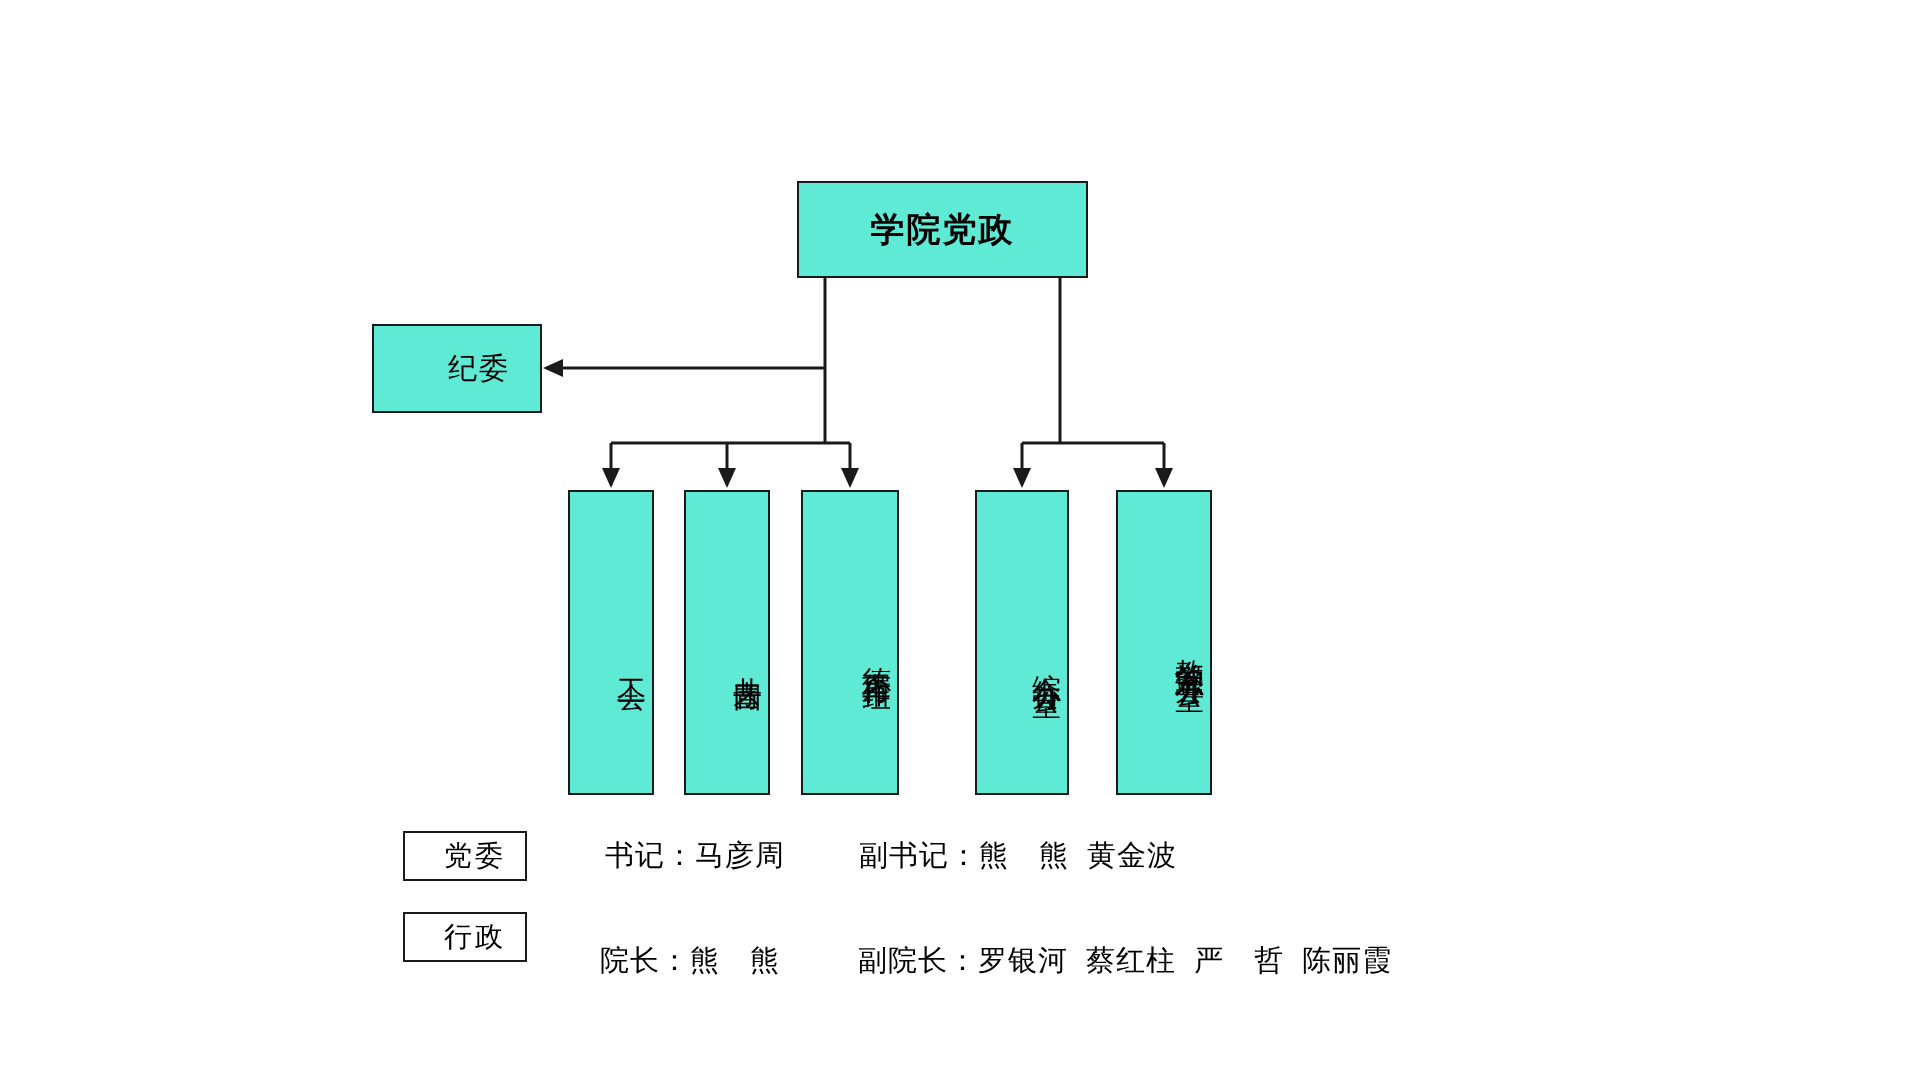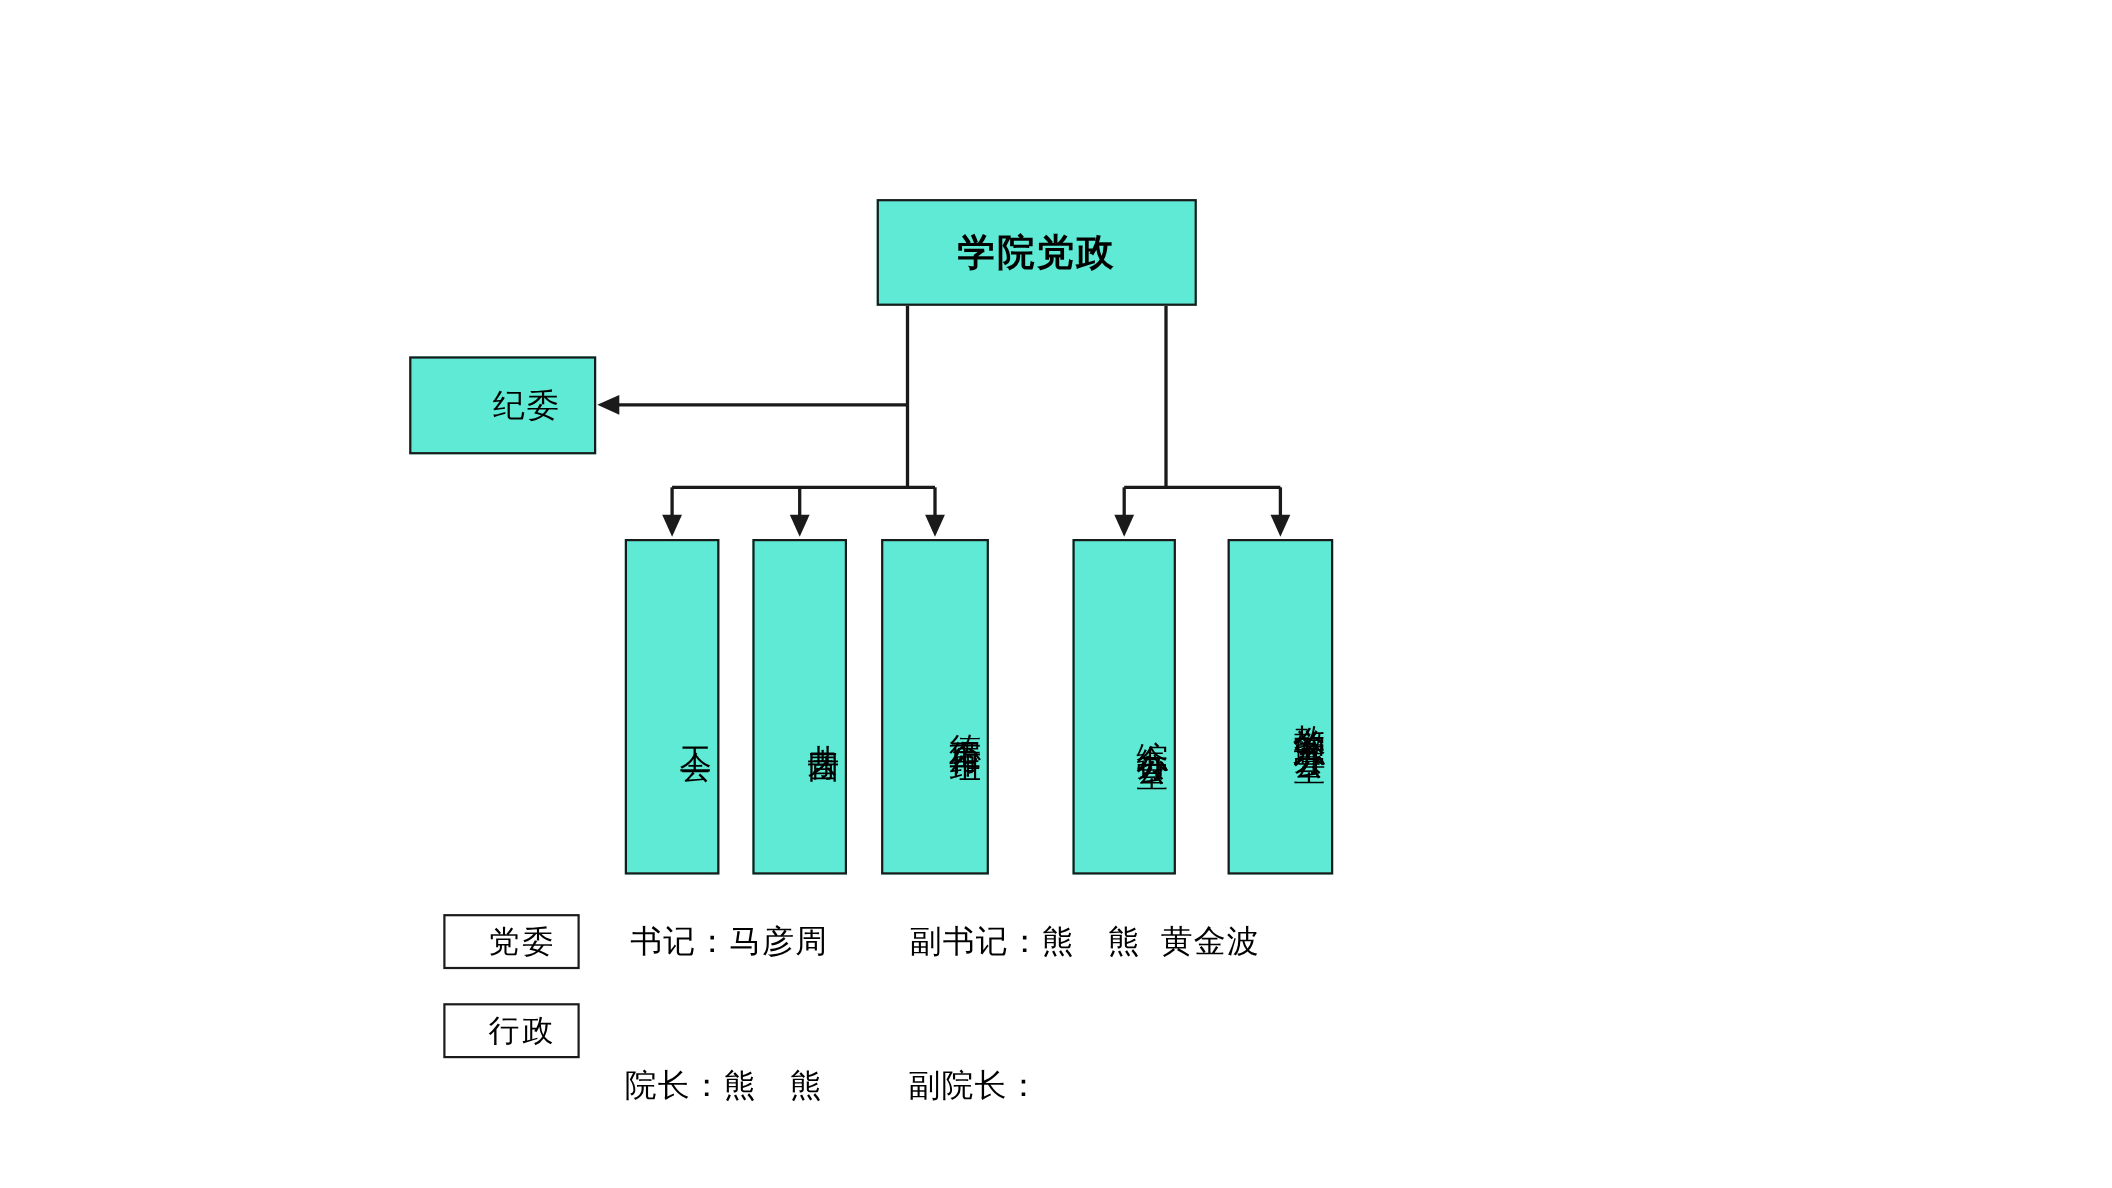--- a/index.html
+++ b/index.html
@@ -93,23 +93,24 @@
   .tag-dangwei { left: 403px; top: 831px; width: 124px; height: 50px; }
   .tag-xingzheng { left: 403px; top: 912px; width: 124px; height: 50px; }
 
   .legend-row {
     position: absolute;
     font-size: 29px;
     white-space: pre;
     letter-spacing: 1px;
     display: flex;
     align-items: center;
+    margin-left: 32px;
   }
   .legend-row-1 { left: 573px; top: 831px; height: 50px; }
-  .legend-row-2 { left: 568px; top: 962px; height: 50px; }
+  .legend-row-2 { left: 568px; top: 936px; height: 50px; }
 
   .legend-seg { display: inline-block; }
   .seg-gap-1 { width: 74px; }
   .seg-gap-2 { width: 78px; }
 
   svg line, svg path, svg polygon {
     shape-rendering: geometricPrecision;
   }
 </style>
 </head>
@@ -189,15 +190,16 @@
 
   <div class="tag-box tag-xingzheng">
     <span>行政</span>
   </div>
 
   <div class="legend-row legend-row-2">
     <span class="legend-seg">院长：</span>
     <span class="legend-seg">熊　熊</span>
     <span class="legend-seg seg-gap-2"></span>
     <span class="legend-seg">副院长：</span>
+    <span class="legend-seg">罗银河  蔡红柱  严　哲  陈丽霞</span>
   </div>
 
 </div>
 
 </body></html>

